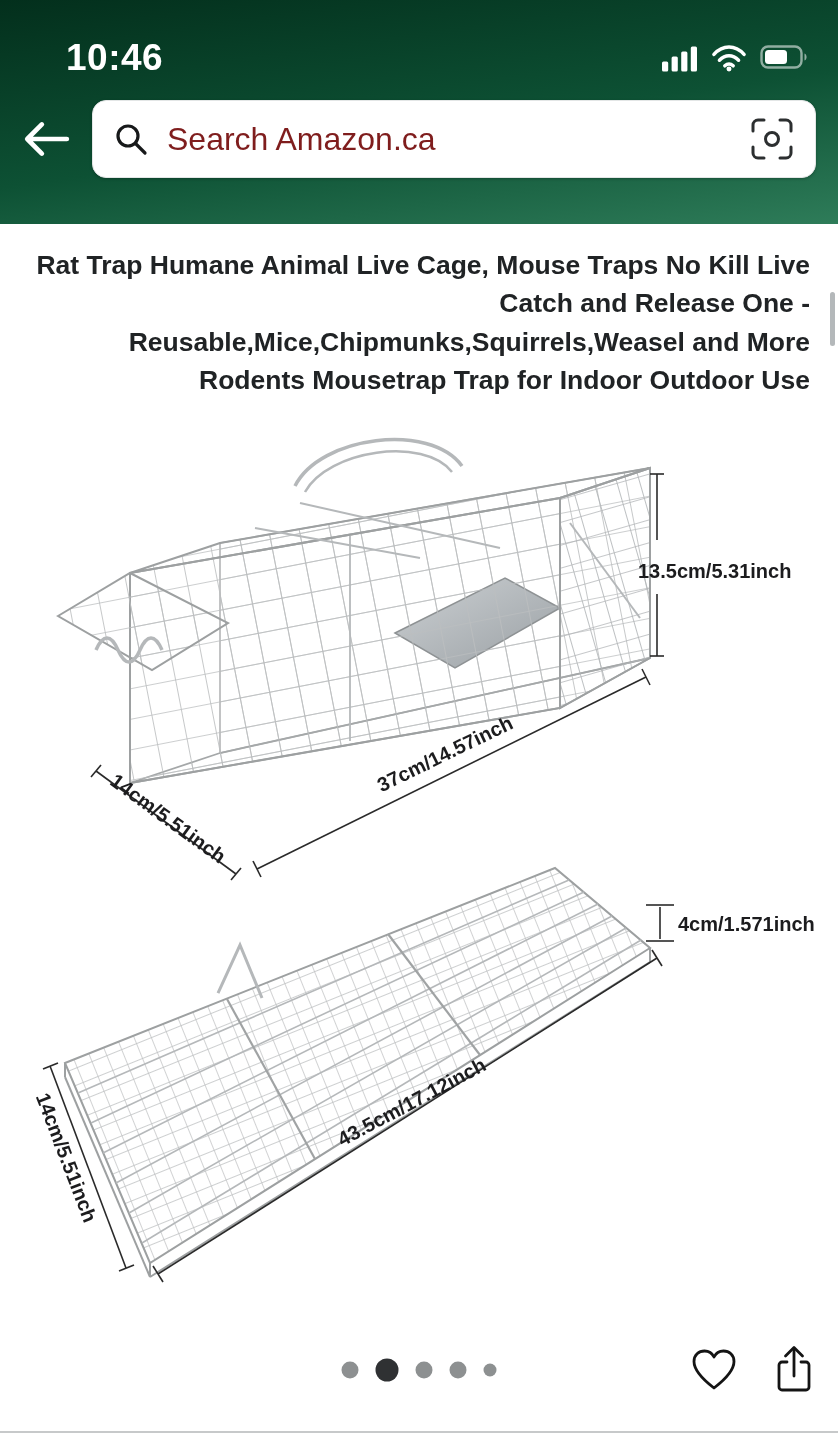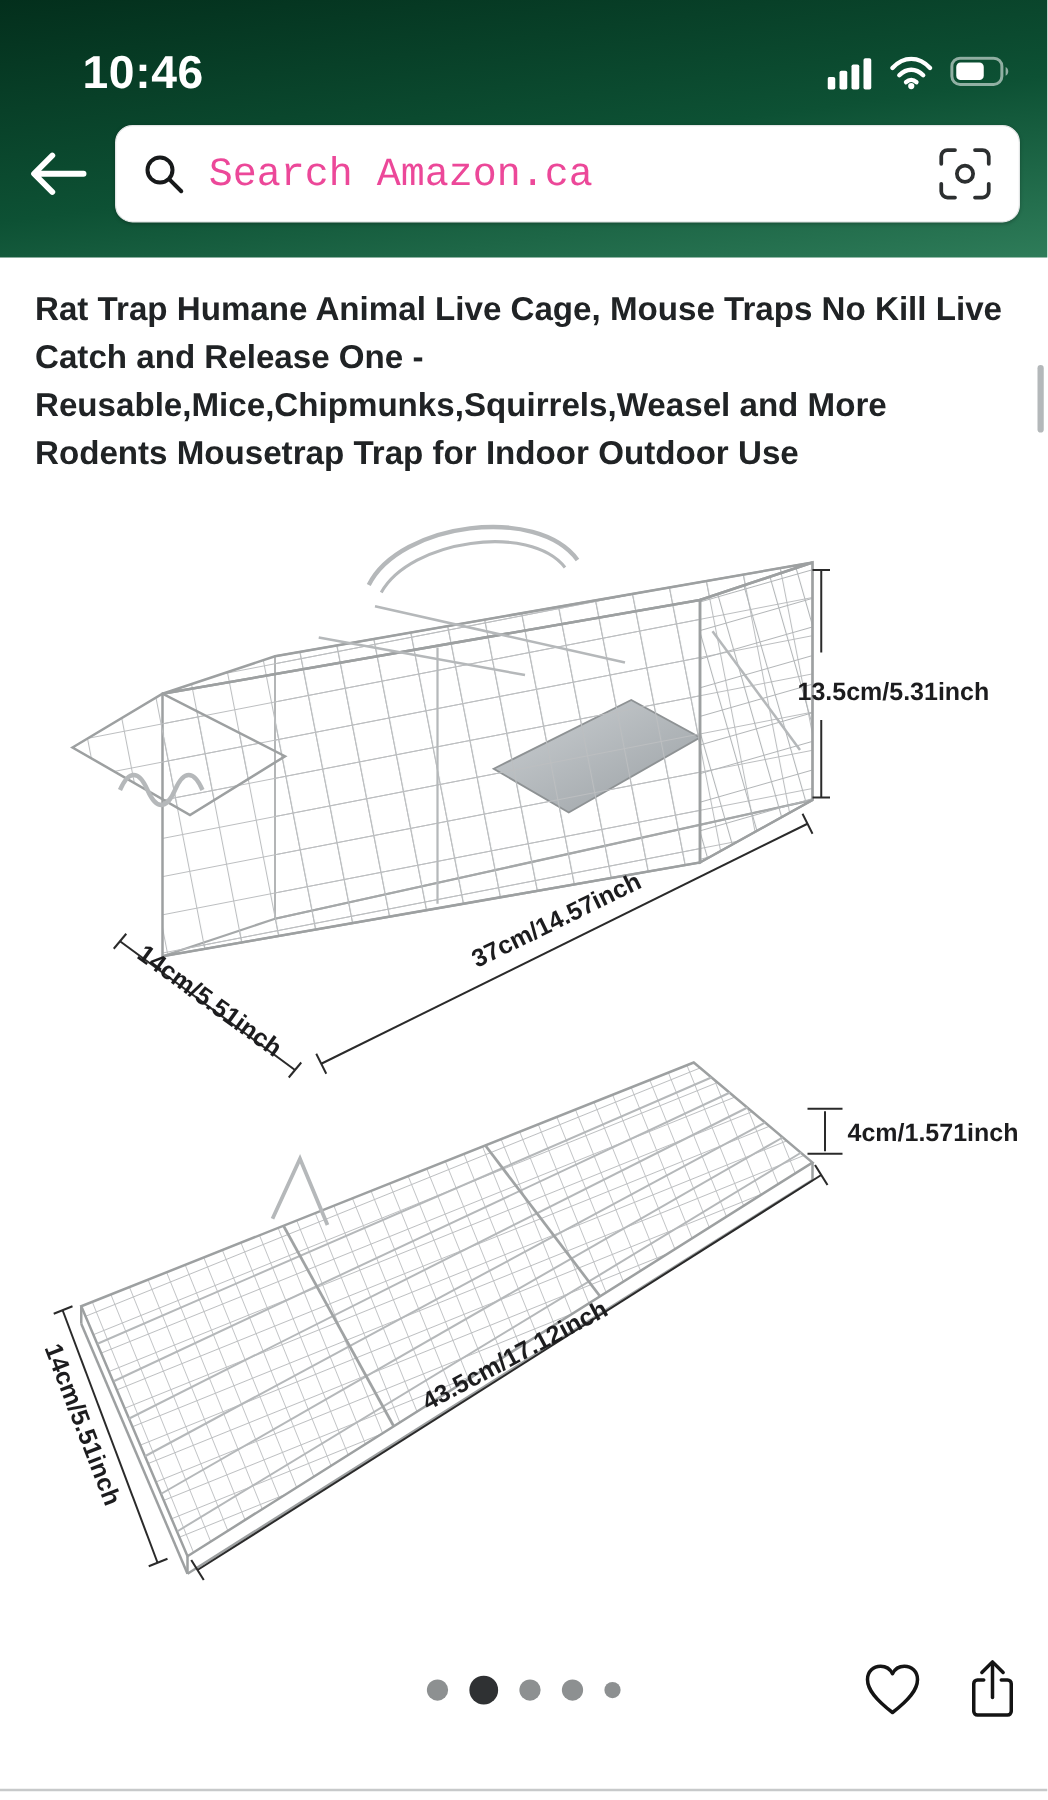--- a/index.html
+++ b/index.html
@@ -5,38 +5,38 @@
   * { margin:0; padding:0; box-sizing:border-box; }
   html,body { width:838px; height:1440px; background:#fff; overflow:hidden;
               font-family:"Liberation Sans", sans-serif; position:relative; }
 
   
   .app-header {
     background: linear-gradient(172deg,
       var(--header-grad-top,#032f1c) 0%,
       var(--header-grad-mid,#0d5134) 55%,
       var(--header-grad-bottom,#2e7c59) 100%);
-    padding-bottom:28px;
+    padding-bottom:46px;
   }
   .status-bar { display:flex; justify-content:space-between; align-items:center;
                 padding:30px 28px 0 66px; color:#fff; height:86px; }
   .status-time { font-size:37px; font-weight:700; letter-spacing:.5px; }
   .status-icons { display:flex; align-items:center; gap:13px; }
 
   .search-row { display:flex; align-items:center; margin-top:14px; padding-right:22px; }
   .back-btn { width:92px; background:none; border:none; display:flex; justify-content:center;
               align-items:center; cursor:pointer; }
   .search-bar { flex:1; height:78px; background:var(--search-bar-bg,#fff); border:1px solid #e3e6e6;
                 border-radius:14px; display:flex; align-items:center; padding:0 20px; gap:18px;
                 box-shadow:0 1px 3px rgba(0,0,0,.25); }
-  .search-placeholder { flex:1; font-size:32px; color:#ec4899; white-space:nowrap; overflow:hidden;font-family:Liberation Mono, monospace; }
+  .search-placeholder { flex:1; font-size:32px; color:#7f1d1d; white-space:nowrap; overflow:hidden; }
 
   
   .product-title { padding:22px 28px 8px; font-size:26.5px; line-height:1.45; font-weight:600;
-                   color:var(--title-text,#202325); }
+                   color:var(--title-text,#202325);text-align:right; }
 
   
   .image-wrap { position:relative;font-weight:bold; }
   .image-wrap svg { display:block; }
   .mesh { stroke:#9da0a1; stroke-width:2; }
   .wire-line { stroke:var(--wire-gray,#b5b8ba); fill:none; }
   .dim { stroke:#2a2a2a; stroke-width:1.6; fill:none; }
   .dim-label { fill:var(--dim-text,#1c1c1e); font-size:20px; font-family:"Liberation Sans",sans-serif; }
 
   

